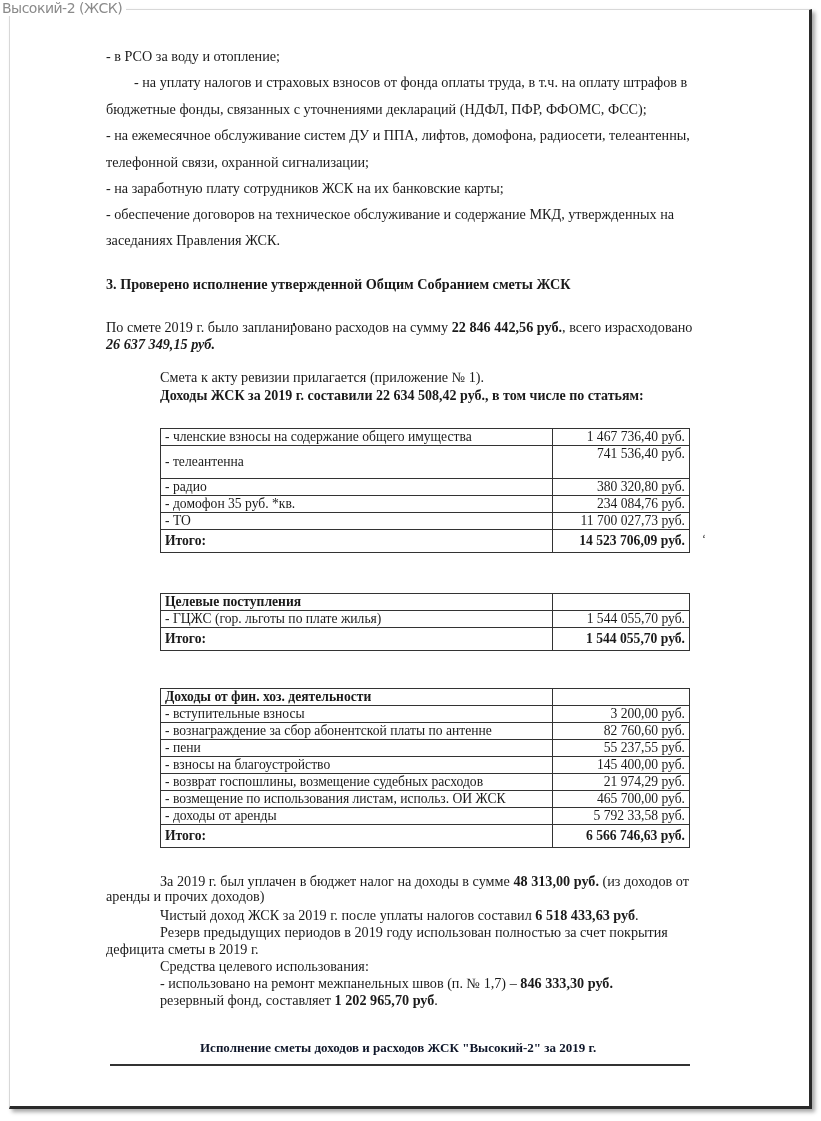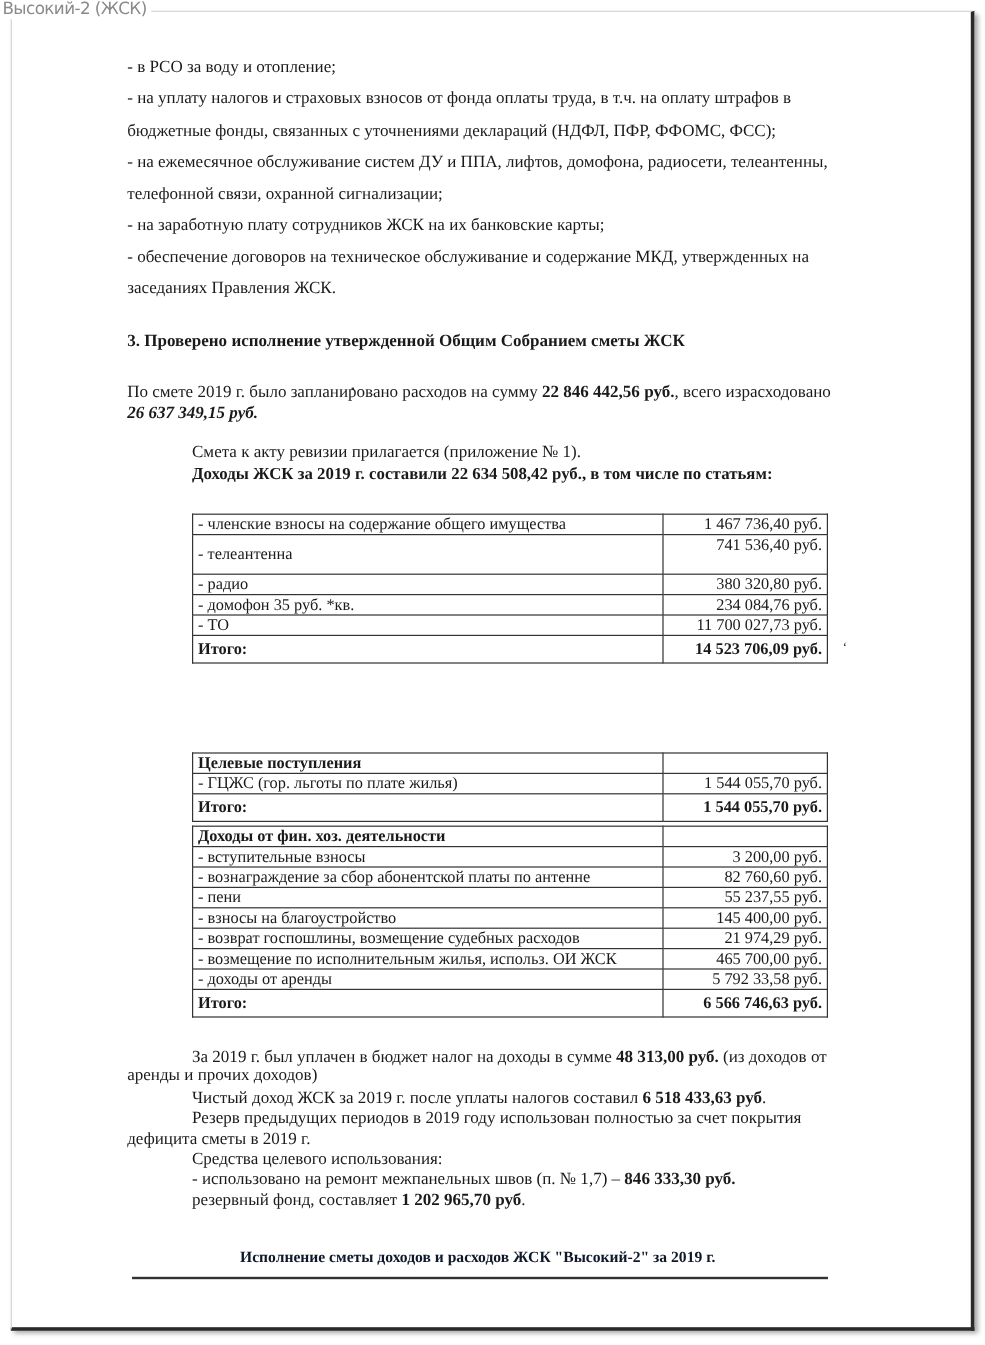--- a/index.html
+++ b/index.html
@@ -42,21 +42,21 @@
 </head>
 <body>
 
 <div class="watermark">Высокий-2 (ЖСК)</div>
 
 <div class="page"></div>
 
 <div class="content">
 
   <div class="line" style="top:48px;">- в РСО  за воду и отопление;</div>
-  <div class="line" style="top:74px;">- на уплату  налогов и страховых взносов от фонда оплаты труда, в т.ч. на оплату штрафов  в</div>
+  <div class="line" style="top:74px;margin-left:28px;">- на уплату  налогов и страховых взносов от фонда оплаты труда, в т.ч. на оплату штрафов  в</div>
   <div class="line" style="top:101px;">бюджетные фонды, связанных с уточнениями деклараций (НДФЛ, ПФР, ФФОМС, ФСС);</div>
   <div class="line" style="top:127px;">- на ежемесячное обслуживание систем ДУ и ППА, лифтов, домофона, радиосети, телеантенны,</div>
   <div class="line" style="top:154px;">телефонной связи, охранной сигнализации;</div>
   <div class="line" style="top:180px;">- на заработную плату сотрудников ЖСК на их банковские карты;</div>
   <div class="line" style="top:206px;">- обеспечение договоров на техническое обслуживание и содержание МКД, утвержденных на</div>
   <div class="line" style="top:232px;">заседаниях Правления ЖСК.</div>
 
   <div class="line heading" style="top:276px;">3.  Проверено исполнение утвержденной Общим Собранием сметы ЖСК</div>
   <div class="dot"></div>
 
@@ -91,21 +91,21 @@
           <td class="val">11 700 027,73 руб.</td>
         </tr>
     <tr class="total">
           <td>Итого:</td>
           <td class="val">14 523 706,09 руб.</td>
         </tr>
   </tbody>
     </table>
   <div class="stray-mark">‘</div>
 
-  <table class="fin" style="top:627px;">
+  <table class="fin" style="top:593px;">
     <tbody>
         <tr>
           <td class="head">Целевые поступления</td>
           <td class="val"></td>
         </tr>
     <tr>
           <td>- ГЦЖС (гор. льготы по плате жилья)</td>
           <td class="val">1 544 055,70 руб.</td>
         </tr>
     <tr class="total">
@@ -135,21 +135,21 @@
         </tr>
     <tr>
           <td>- взносы на благоустройство</td>
           <td class="val">145 400,00 руб.</td>
         </tr>
     <tr>
           <td>- возврат госпошлины, возмещение судебных расходов</td>
           <td class="val">21 974,29 руб.</td>
         </tr>
     <tr>
-          <td>- возмещение по исполнительным жилья, использ. ОИ ЖСК</td>
+          <td>- возмещение по использования листам, использ. ОИ ЖСК</td>
           <td class="val">465 700,00 руб.</td>
         </tr>
     <tr>
           <td>- доходы от аренды</td>
           <td class="val">5 792 33,58 руб.</td>
         </tr>
     <tr class="total">
           <td>Итого:</td>
           <td class="val">6 566 746,63 руб.</td>
         </tr>

